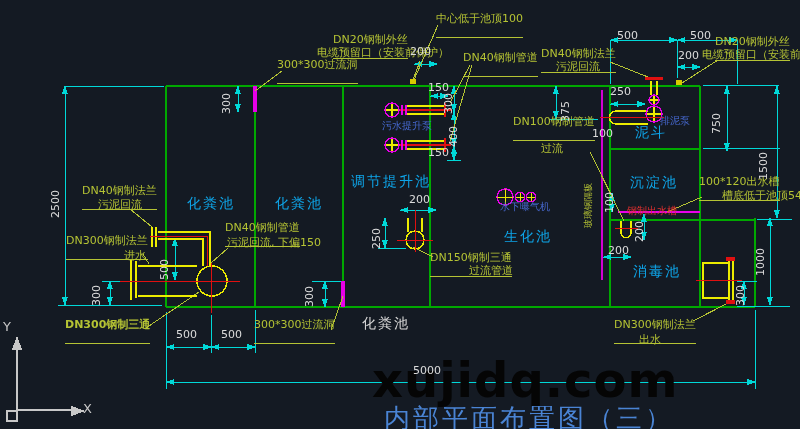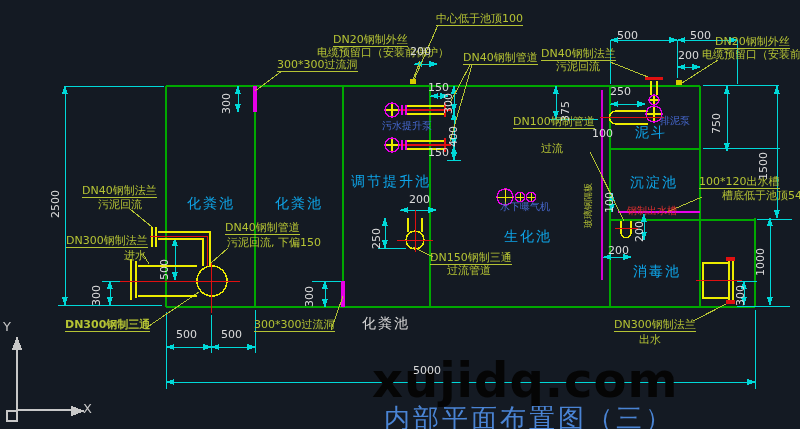--- a/index.html
+++ b/index.html
@@ -1,21 +1,21 @@
 <!DOCTYPE html>
 <html><head>
 <meta charset="utf-8">
 <style>
   html,body{margin:0;padding:0;background:#0d1117;}
   #canvas{position:relative;width:800px;height:429px;background:#141a23;overflow:hidden;
           font-family:"DejaVu Sans",sans-serif;}
   #geo{position:absolute;left:0;top:0;z-index:1;}
   .t{position:absolute;white-space:nowrap;line-height:1.1;z-index:3;}
   .lbl{color:#b5c334;font-size:11px;}
-  .ul{border-bottom:1px solid #b5c334;padding-bottom:0px;}
+  .ul{border-bottom:1px solid #b5c334;padding-bottom:12px;}
   .dim{color:#dcdcdc;font-size:11px;}
   .rot{transform:rotate(-90deg);transform-origin:0 0;}
   .tank{color:#0ea5e9;font-size:14px;letter-spacing:2px;}
   .tankw{color:#d8d8d8;}
   .equip{color:#4668cf;font-size:10px;}
   .red{color:#e03030;font-size:10px;border:none;}
   .note{font-size:9px;}
   .ucs{color:#c8c8c8;font-size:13px;}
   #wm{position:absolute;z-index:2;color:#050505;font-size:48px;font-weight:700;letter-spacing:1px;}
   #ttl{position:absolute;z-index:2;color:#4a84d4;font-size:26px;letter-spacing:3px;}
@@ -248,21 +248,21 @@
   <div class="t lbl" style="left:702px;top:49px;">电缆预留口（安装前保护）</div>
   <div class="t lbl ul" style="left:82px;top:185px;">DN40钢制法兰</div>
   <div class="t lbl" style="left:98px;top:199px;">污泥回流</div>
   <div class="t lbl ul" style="left:66px;top:235px;">DN300钢制法兰</div>
   <div class="t lbl" style="left:76px;top:250px;margin-left:48px;">进水</div>
   <div class="t lbl ul" style="left:225px;top:222px;">DN40钢制管道</div>
   <div class="t lbl" style="left:227px;top:237px;">污泥回流, 下偏150</div>
   <div class="t lbl ul" style="left:65px;top:319px;font-weight:bold;">DN300钢制三通</div>
   <div class="t lbl ul" style="left:254px;top:319px;">300*300过流洞</div>
   <div class="t lbl ul" style="left:430px;top:252px;">DN150钢制三通</div>
-  <div class="t lbl" style="left:447px;top:265px;font-family:Liberation Mono, monospace;">过流管道</div>
+  <div class="t lbl" style="left:469px;top:265px;font-family:Liberation Mono, monospace;">过流管道</div>
   <div class="t lbl ul" style="left:513px;top:116px;">DN100钢制管道</div>
   <div class="t lbl" style="left:541px;top:143px;">过流</div>
   <div class="t lbl ul" style="left:699px;top:176px;">100*120出水槽</div>
   <div class="t lbl" style="left:700px;top:190px;margin-left:22px;">槽底低于池顶540</div>
   <div class="t red" style="left:627px;top:205px;">钢制出水槽</div>
   <div class="t lbl ul" style="left:614px;top:319px;">DN300钢制法兰</div>
   <div class="t lbl" style="left:639px;top:334px;">出水</div>
   <div class="t lbl note rot" style="left:584px;top:228px;">玻璃钢隔板</div>
 
   <div class="t tank" style="left:187px;top:196px;">化粪池</div>

